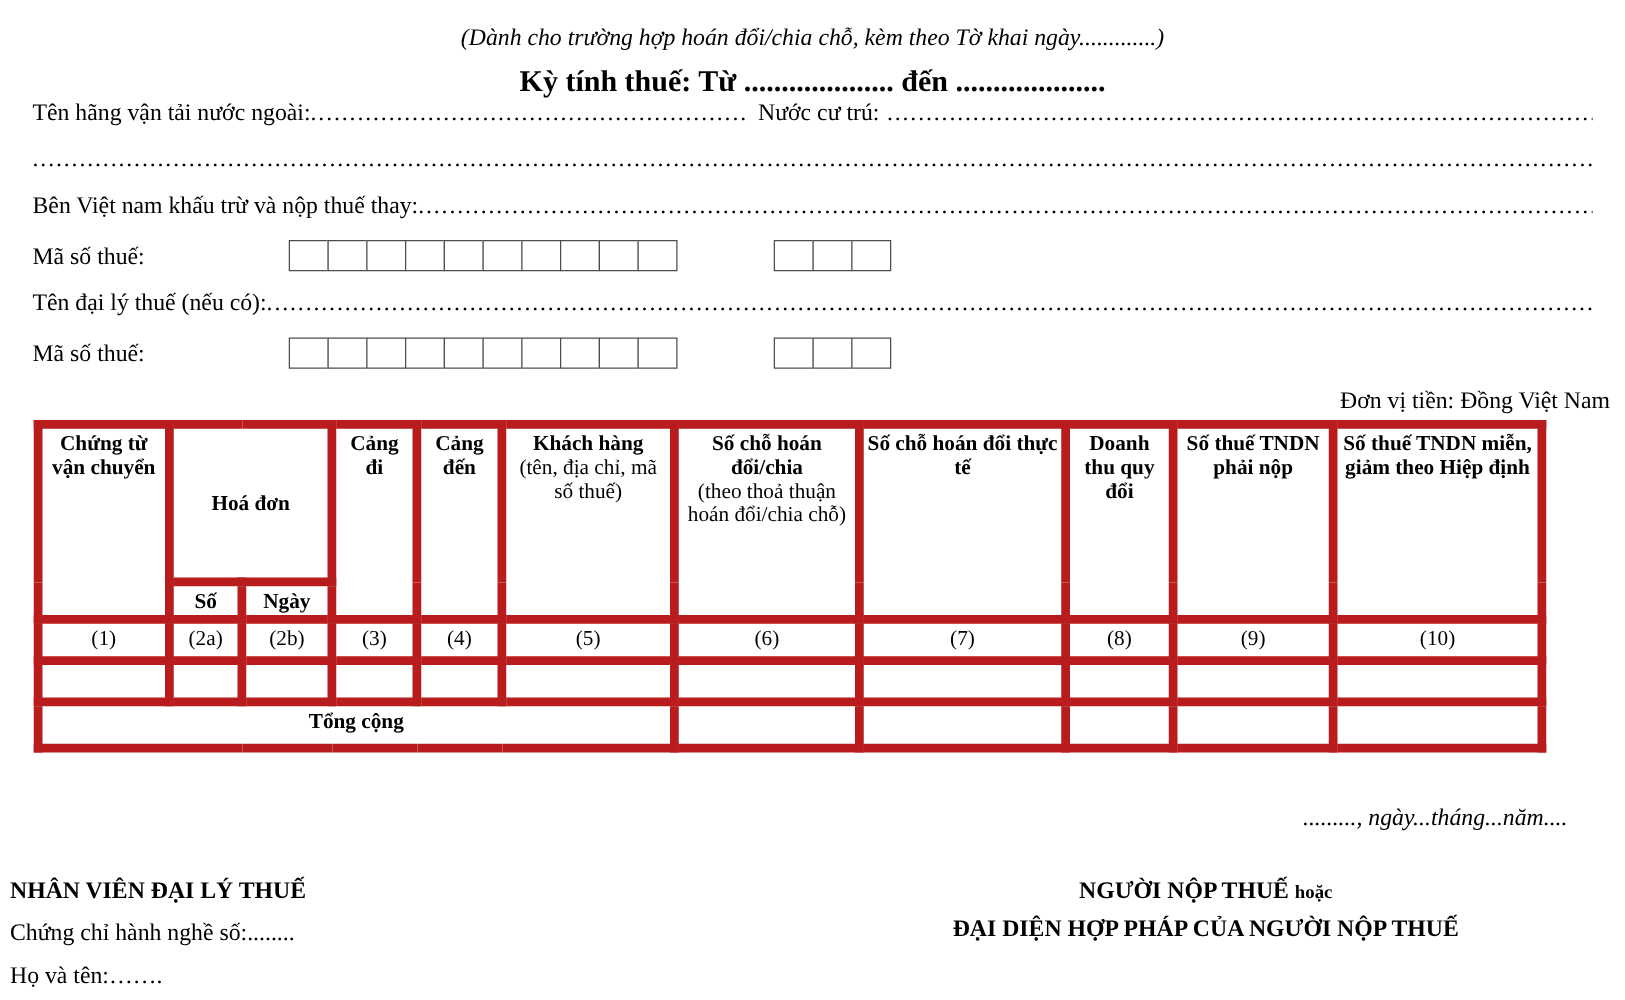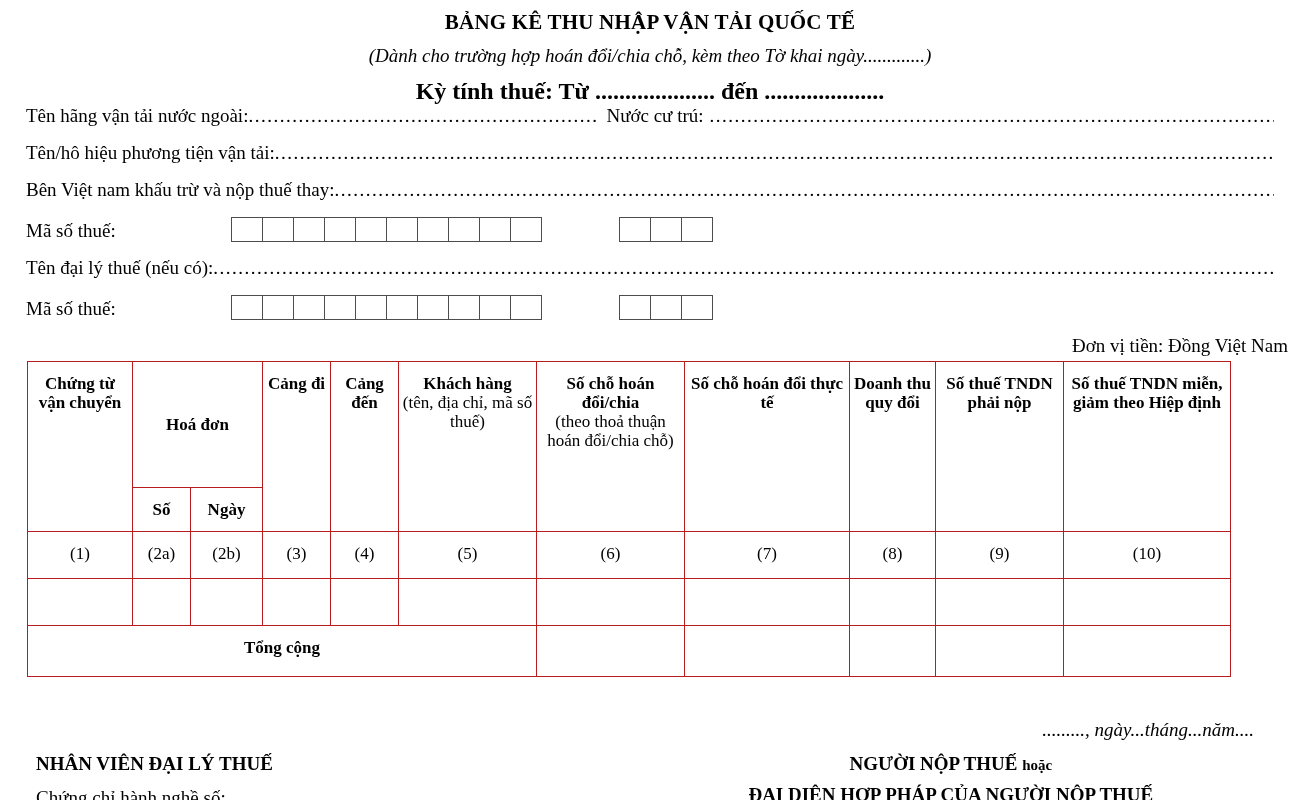--- a/index.html
+++ b/index.html
@@ -93,22 +93,22 @@
   }
 
   
   .tbl-wrap { padding: 0 26px 0 27px; }
   table.main {
     border-collapse: collapse;
     width: 1203px;
     table-layout: fixed;
   }
   table.main th, table.main td {
-    border: 1px solid #b91c1c;
-    padding: 12px 3px;
+    border: 7px solid #b91c1c;
+    padding: 2px 3px;
     font-size: 17px;
     text-align: center;
     vertical-align: top;
     line-height: 1.12;
   }
   table.main th { font-weight: bold; }
   table.main th .sub {
     font-weight: normal;
     display: block;
   }
@@ -130,22 +130,22 @@
   
   .date-line {
     text-align: right;
     font-style: italic;
     font-size: 19px;
     padding-right: 46px;
     margin-top: 42px;
   }
   .sign-area {
     display: flex;
-    margin-top: 12px;
-    padding: 0 36px;
+    margin-top: 36px;
+    padding: 0 8px;
   }
   .sign-left { width: 49%; }
   .sign-right { width: 51%; text-align: center; }
   .sign-title {
     font-weight: bold;
     font-size: 19px;
   }
   .sign-line {
     font-size: 19px;
     margin-top: 12px;
@@ -159,41 +159,39 @@
     font-style: italic;
     font-size: 18px;
     margin-top: 9px;
   }
   .hoac { font-weight: bold; font-size: 15px; }
 </style>
 </head>
 <body>
 
 <div class="title-block">
-  <div class="doc-title">BẢNG KÊ THU NHẬP VẬN TẢI QUỐC TẾ</div>
   <div class="doc-subtitle">(Dành cho trường hợp hoán đổi/chia chỗ, kèm theo Tờ khai ngày.............)</div>
   <div class="doc-period">
     <span>Kỳ tính thuế: Từ</span>
     <span>....................</span>
     <span>đến</span>
     <span>....................</span>
   </div>
 </div>
 
 <div class="fields">
 
   <div class="field-row">
     <span class="field-label">Tên hãng vận tải nước ngoài:</span>
     <span class="leader-fixed" style="width:350px">..............................................................................</span>
     <span class="gap-label">Nước cư trú:</span>
     <span class="leader">....................................................................................................................</span>
   </div>
 
   <div class="field-row">
-    <span class="field-label">Tên/hô hiệu phương tiện vận tải:</span>
     <span class="leader">..........................................................................................................................................................................................................................</span>
   </div>
 
   <div class="field-row">
     <span class="field-label">Bên Việt nam khấu trừ và nộp thuế thay:</span>
     <span class="leader">..........................................................................................................................................................................................................</span>
   </div>
 
   <div class="taxcode-row">
     <span class="taxcode-label">Mã số thuế:</span>

